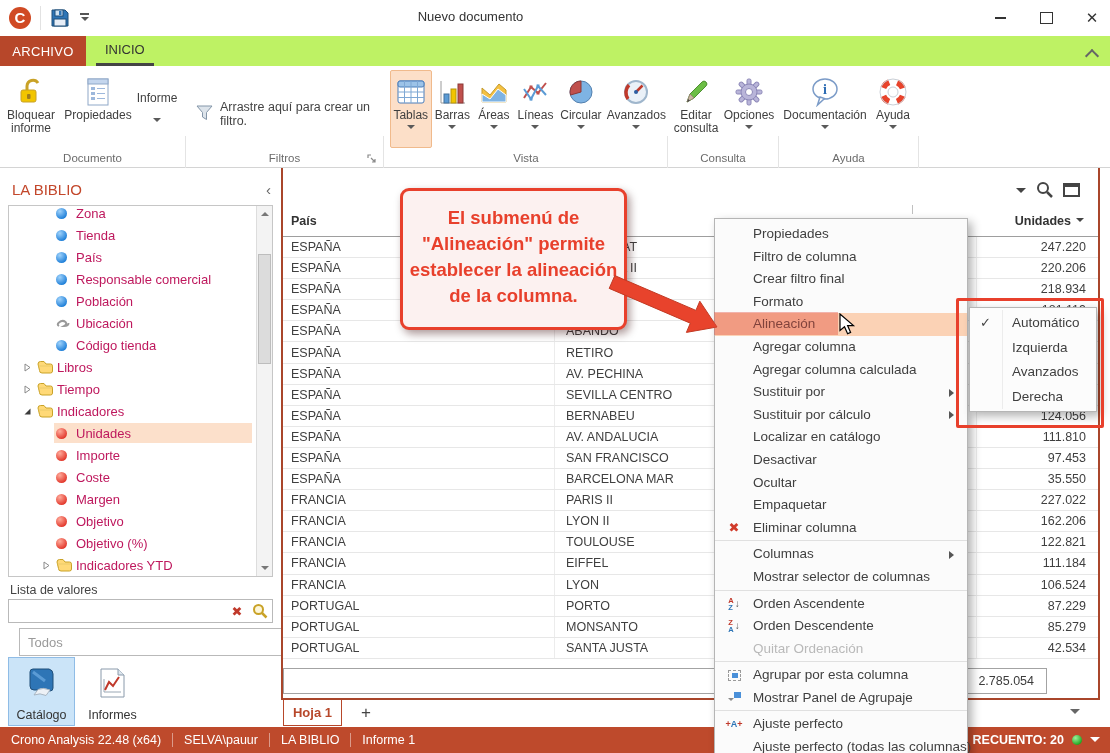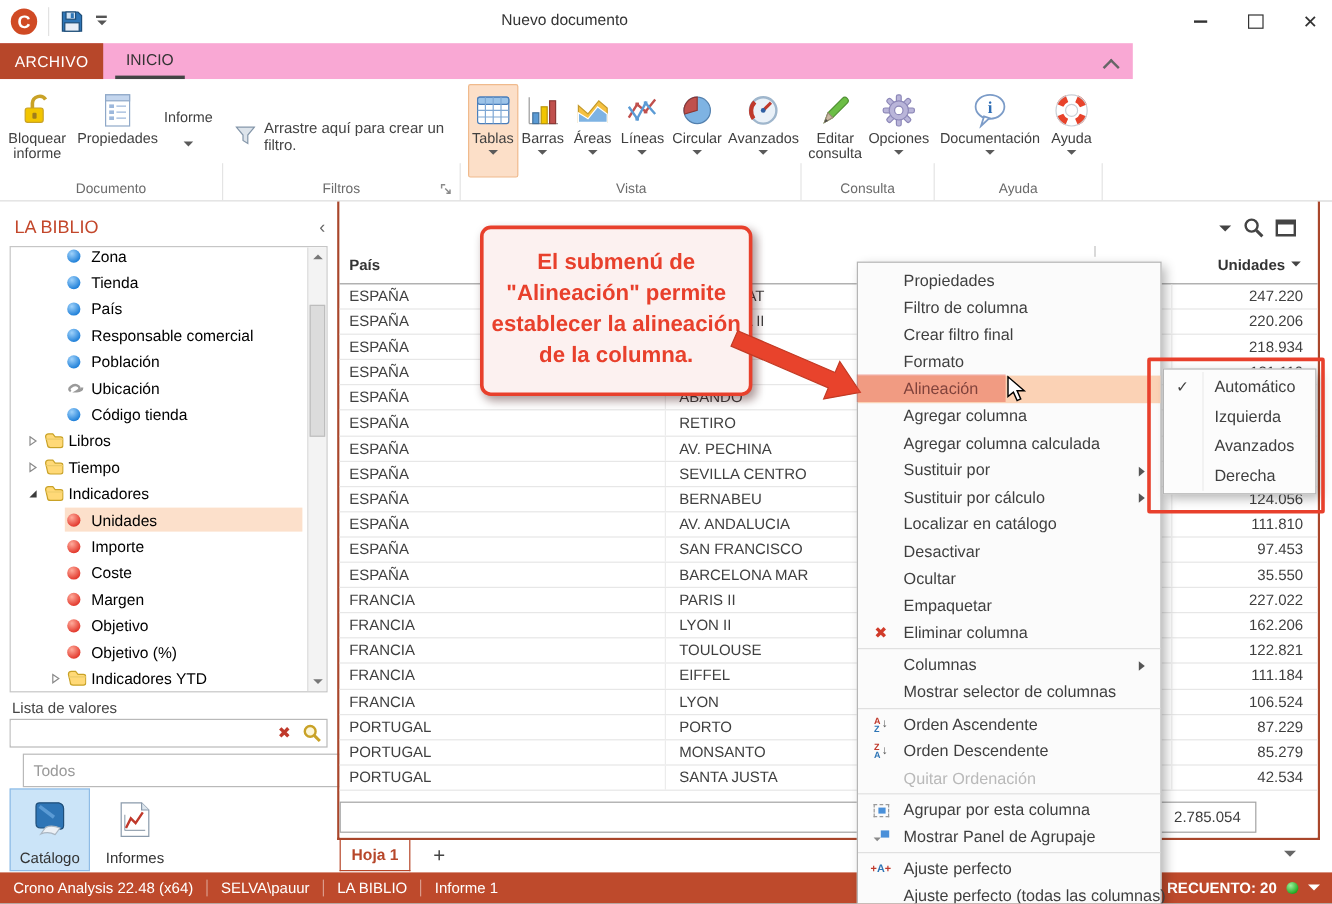--- a/index.html
+++ b/index.html
@@ -16,21 +16,21 @@
   .qa-caret{position:absolute;left:80px;top:13px;width:10px;height:10px;}
   .qa-caret::before{content:"";position:absolute;left:0;top:0;width:9px;height:1.5px;background:#555;}
   .qa-caret::after{content:"";position:absolute;left:1px;top:4px;border:4px solid transparent;border-top-color:#555;}
   .win-title{position:absolute;left:0;top:9px;width:941px;text-align:center;font-size:13px;color:#333;}
   .win-btns{position:absolute;right:8px;top:0;height:36px;display:flex;align-items:center;gap:26px;}
   .wb{width:20px;height:20px;display:flex;align-items:center;justify-content:center;color:#333;font-size:13px;}
   .wb-min::before{content:"";width:11px;height:1.5px;background:#333;}
   .wb-max::before{content:"";width:11px;height:10px;border:1.4px solid #333;}
   .wb-close{font-size:15px;}
   
-  .tabrow{position:absolute;left:0;top:36px;width:944px;height:30px;background:#f9a8d4;}
+  .tabrow{position:absolute;left:0;top:36px;width:1110px;height:30px;background:#bef264;}
   .tab-archivo{position:absolute;left:0;top:0;width:86px;height:30px;background:#B7472A;color:#fff;
     font-size:13px;display:flex;align-items:center;justify-content:center;letter-spacing:.3px;}
   .tab-inicio{position:absolute;left:96px;top:0;height:30px;padding:0 9px;display:flex;align-items:center;
     font-size:13px;color:#333;border-bottom:3px solid #444;}
   .ribbon-collapse{position:absolute;right:14px;top:12px;width:9px;height:9px;}
   .ribbon-collapse::before{content:"";position:absolute;left:0;top:3px;width:8px;height:8px;
     border-top:2px solid #666;border-left:2px solid #666;transform:rotate(45deg);}
   
   .ribbon{position:absolute;left:0;top:66px;width:1110px;height:102px;background:#fff;border-bottom:1px solid #d4d4d4;}
   .rdiv{position:absolute;top:5px;height:155px- ;bottom:6px;width:1px;background:#e4e4e4;}
@@ -44,21 +44,21 @@
   .rbtn.no-icon{justify-content:center;padding-top:0;gap:10px;}
   .car{display:inline-block;width:0;height:0;border:4px solid transparent;border-top-color:#5a5a5a;margin-top:3px;}
   .filters-hint{display:flex;align-items:center;gap:7px;padding:32px 0 0 10px;font-size:12.5px;color:#444;}
   .dlg-launcher{position:absolute;right:5px;bottom:4px;width:12px;height:12px;}
   
   .sidebar{position:absolute;left:0;top:168px;width:281px;height:559px;background:#fff;}
   .sb-title{position:absolute;left:12px;top:13px;font-size:15px;color:#C3472B;}
   .sb-collapse{position:absolute;right:10px;top:13px;font-size:15px;color:#666;}
   .tree-box{position:absolute;left:8px;top:37px;width:265px;height:372px;border:1px solid #c6c6c6;overflow:hidden;}
   .tree-list{margin-top:-6px;padding-top:2px;}
-  .tree-item{height:22px;display:flex;align-items:center;font-size:13px;color:#000000;}
+  .tree-item{height:22px;display:flex;align-items:center;font-size:13px;color:#be185d;}
   .expander{width:16px;display:flex;align-items:center;justify-content:center;flex:none;}
   .hl-wrap{display:flex;align-items:center;flex:1;height:20px;padding-left:2px;margin-right:20px;}
   .tree-item.sel .hl-wrap{background:#FCE0CB;}
   .ticon{width:20px;display:flex;align-items:center;justify-content:flex-start;flex:none;}
   .dot{width:11px;height:11px;border-radius:50%;display:inline-block;}
   .dot.dot-blue{background:radial-gradient(circle at 35% 30%,#9fd2fb,#1e7fd8 75%);}
   .dot.dot-red{background:radial-gradient(circle at 35% 30%,#ffab9b,#e2372b 75%);}
   .tscroll{position:absolute;right:0;top:0;width:16px;height:100%;background:#F3F3F3;border-left:1px solid #ddd;}
   .ts-up,.ts-down{position:absolute;left:0;width:16px;height:15px;display:flex;align-items:center;justify-content:center;}
   .ts-up{top:0;} .ts-down{bottom:0;}

